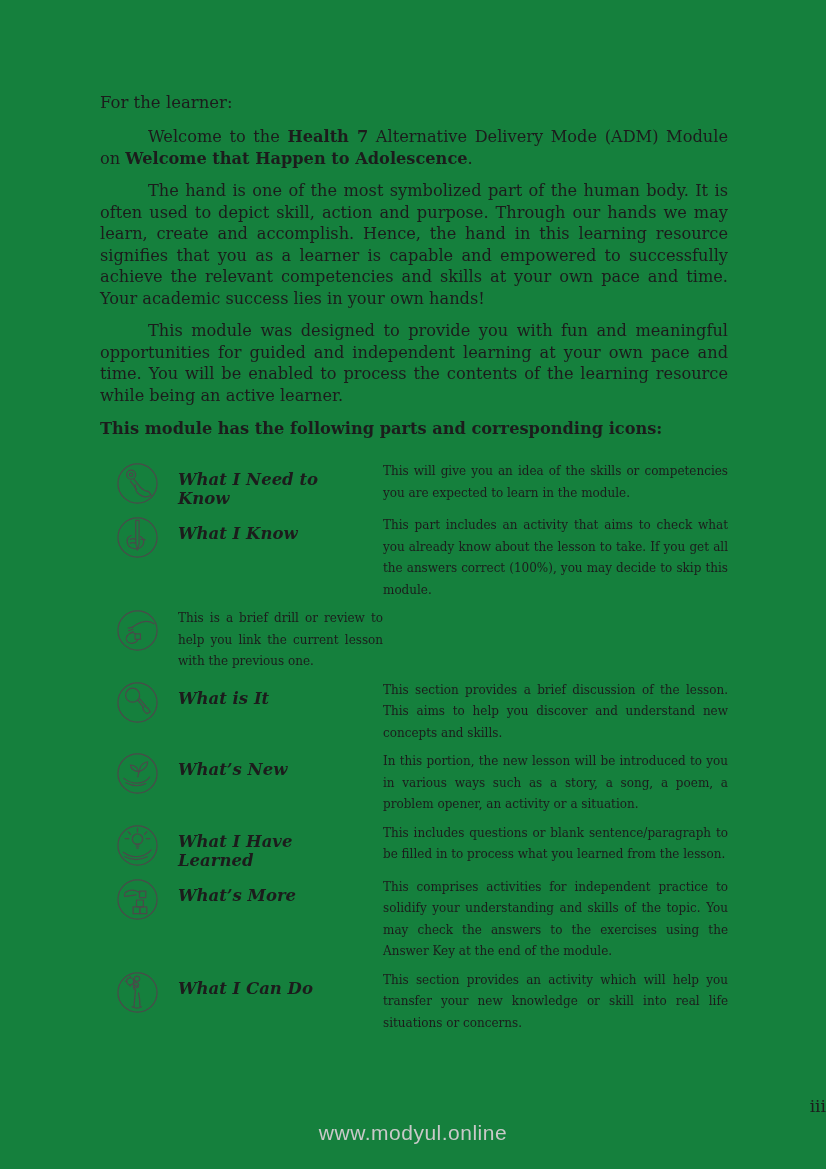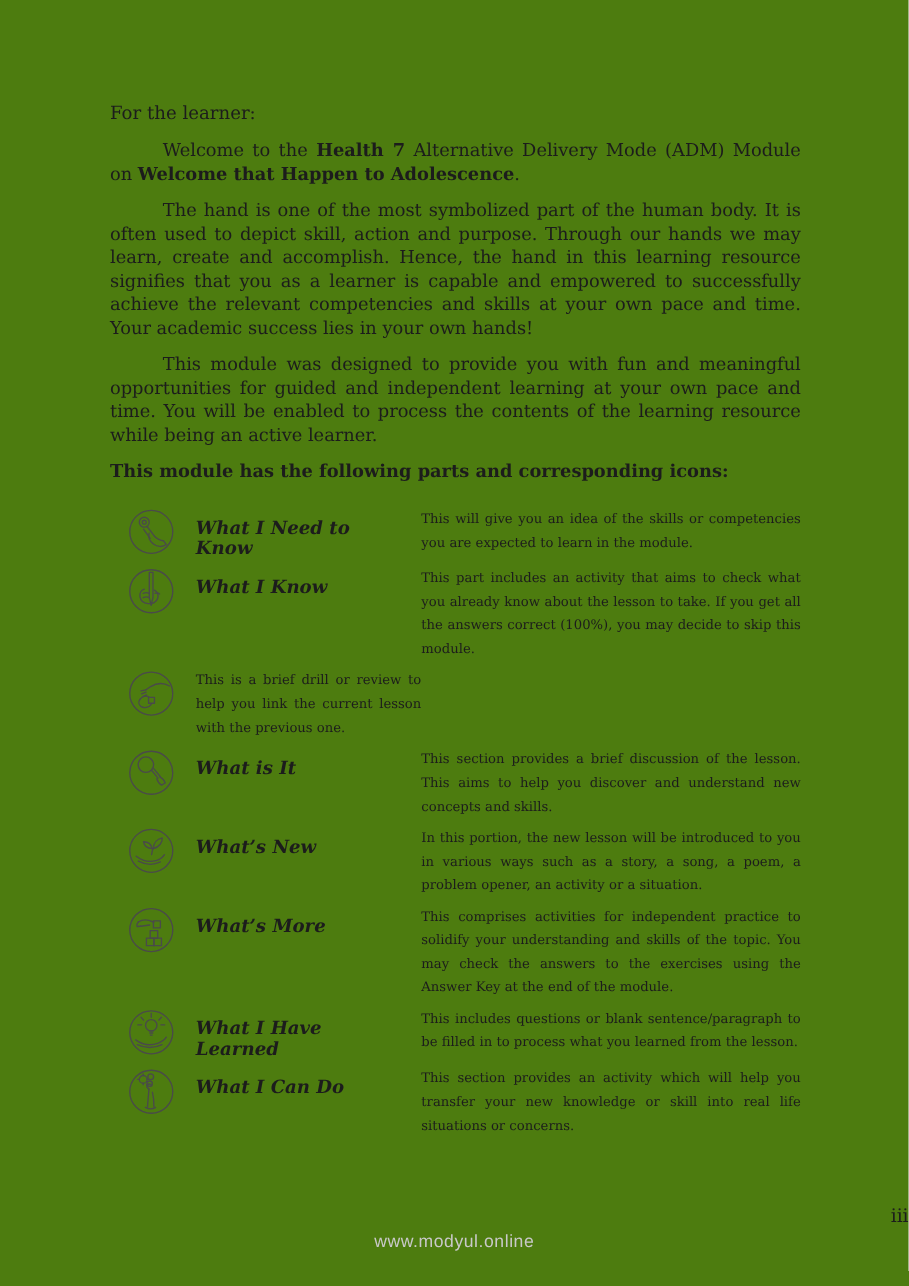--- a/index.html
+++ b/index.html
@@ -1,20 +1,20 @@
 <!DOCTYPE html>
 <html><head>
 <meta charset="utf-8">
 <style>
   html,body{margin:0;padding:0;background:#e9e9e9;}
   .page{
     position:relative;
     width:826px;height:1169px;
     margin:0 auto;
-    background:#4d7c0f;
+    background:#15803d;
     overflow:hidden;
     font-family:"DejaVu Serif", serif;
     color:#1c1c1c;
   }
   .content{position:absolute;left:100px;top:93px;width:628px;}
   p{margin:0;}
   .salutation{font-size:16.5px;margin-bottom:14px;}
   .para{font-size:16.2px;line-height:1.33;text-align:justify;margin-bottom:11px;}
   .indent{text-indent:48px;}
   .bold{font-weight:bold;}
@@ -22,21 +22,21 @@
   .parts{display:block;}
   .part-row{display:grid;grid-template-columns:78px 205px 1fr;margin-bottom:7px;}
   .icon-cell{padding-top:1px;}
   .part-icon{width:43px;height:43px;display:block;margin-left:16px;}
   .part-icon *{fill:none;stroke:#4a4a4a;stroke-width:1.25;stroke-linecap:round;stroke-linejoin:round;}
   .part-label{font-size:16.5px;font-weight:bold;font-style:italic;padding-top:9px;padding-right:10px;}
   .part-desc{font-size:12px;line-height:21.5px;text-align:justify;}
   .page-number{position:absolute;left:0;right:0;top:1096px;text-align:right;font-size:17px;color:#1c1c1c;}
   .watermark{
     position:absolute;left:0;right:0;top:1121px;text-align:center;
-    font-size:16px;color:#c9c9c9;
+    font-size:21px;color:#c9c9c9;
     font-family:"Liberation Sans", sans-serif;letter-spacing:0.5px;
   }
 </style>
 </head>
 <body>
 
 <div class="page">
   <div class="content">
 
     <p class="salutation">For the learner:</p>
@@ -121,46 +121,46 @@
           </svg>
         </div>
         <div class="part-label">What’s New</div>
         <div class="part-desc">In this portion, the new lesson will be introduced to you in various ways such as a story, a song, a poem, a problem opener, an activity or a situation.</div>
       </div>
 
       <div class="part-row">
         <div class="icon-cell">
           <svg class="part-icon" viewBox="0 0 44 44">
             <circle cx="22" cy="22" r="20"></circle>
+            <path d="M22 4.5 v3.5 M12.5 8 l2.3 2.5 M31.5 8 l-2.3 2.5 M9.5 15 h3.5 M31 15 h3.5"></path>
+            <circle cx="22" cy="15.5" r="5.3"></circle>
+            <path d="M20.3 20.6 h3.4 M20.6 22.6 h2.8 M21.2 24.6 h1.6"></path>
+            <path d="M7.5 29 c6 4.5 14 5.5 21 3 c3.5 -1.3 6 -3.2 7.5 -5.5"></path>
+            <path d="M9 33.5 c7 3.5 16 3.5 23 0"></path>
+          </svg>
+        </div>
+        <div class="part-label">What I Have Learned</div>
+        <div class="part-desc">This includes questions or blank sentence/paragraph to be filled in to process what you learned from the lesson.</div>
+      </div>
+
+      <div class="part-row">
+        <div class="icon-cell">
+          <svg class="part-icon" viewBox="0 0 44 44">
+            <circle cx="22" cy="22" r="20"></circle>
             <path d="M10 14.5 c3 -2 6.5 -2.5 10 -1.5 l4.5 1.8"></path>
             <path d="M12 18.5 l8.5 -1.2"></path>
             <path d="M10 14.5 q-2 2 -1.2 4.2 l3.2 -0.2"></path>
             <rect x="24" y="13.5" width="6.5" height="6.5"></rect>
             <rect x="21" y="22.5" width="7" height="7"></rect>
             <rect x="17.5" y="29.5" width="7" height="7"></rect>
             <rect x="24.5" y="29.5" width="7" height="7"></rect>
           </svg>
         </div>
         <div class="part-label">What’s More</div>
         <div class="part-desc">This comprises activities for independent practice to solidify your understanding and skills of the topic. You may check the answers to the exercises using the Answer Key at the end of the module.</div>
-      </div>
-
-      <div class="part-row">
-        <div class="icon-cell">
-          <svg class="part-icon" viewBox="0 0 44 44">
-            <circle cx="22" cy="22" r="20"></circle>
-            <path d="M22 4.5 v3.5 M12.5 8 l2.3 2.5 M31.5 8 l-2.3 2.5 M9.5 15 h3.5 M31 15 h3.5"></path>
-            <circle cx="22" cy="15.5" r="5.3"></circle>
-            <path d="M20.3 20.6 h3.4 M20.6 22.6 h2.8 M21.2 24.6 h1.6"></path>
-            <path d="M7.5 29 c6 4.5 14 5.5 21 3 c3.5 -1.3 6 -3.2 7.5 -5.5"></path>
-            <path d="M9 33.5 c7 3.5 16 3.5 23 0"></path>
-          </svg>
-        </div>
-        <div class="part-label">What I Have Learned</div>
-        <div class="part-desc">This includes questions or blank sentence/paragraph to be filled in to process what you learned from the lesson.</div>
       </div>
 
       <div class="part-row">
         <div class="icon-cell">
           <svg class="part-icon" viewBox="0 0 44 44">
             <circle cx="22" cy="22" r="20"></circle>
             <circle cx="14.5" cy="10.5" r="3.6"></circle>
             <circle cx="21.5" cy="8" r="2.7"></circle>
             <circle cx="20.5" cy="14.5" r="2.5"></circle>
             <path d="M14.5 6.9 v-1.4 M14.5 14.1 v1.4 M10.9 10.5 h-1.4 M18.1 10.5 h1"></path>

